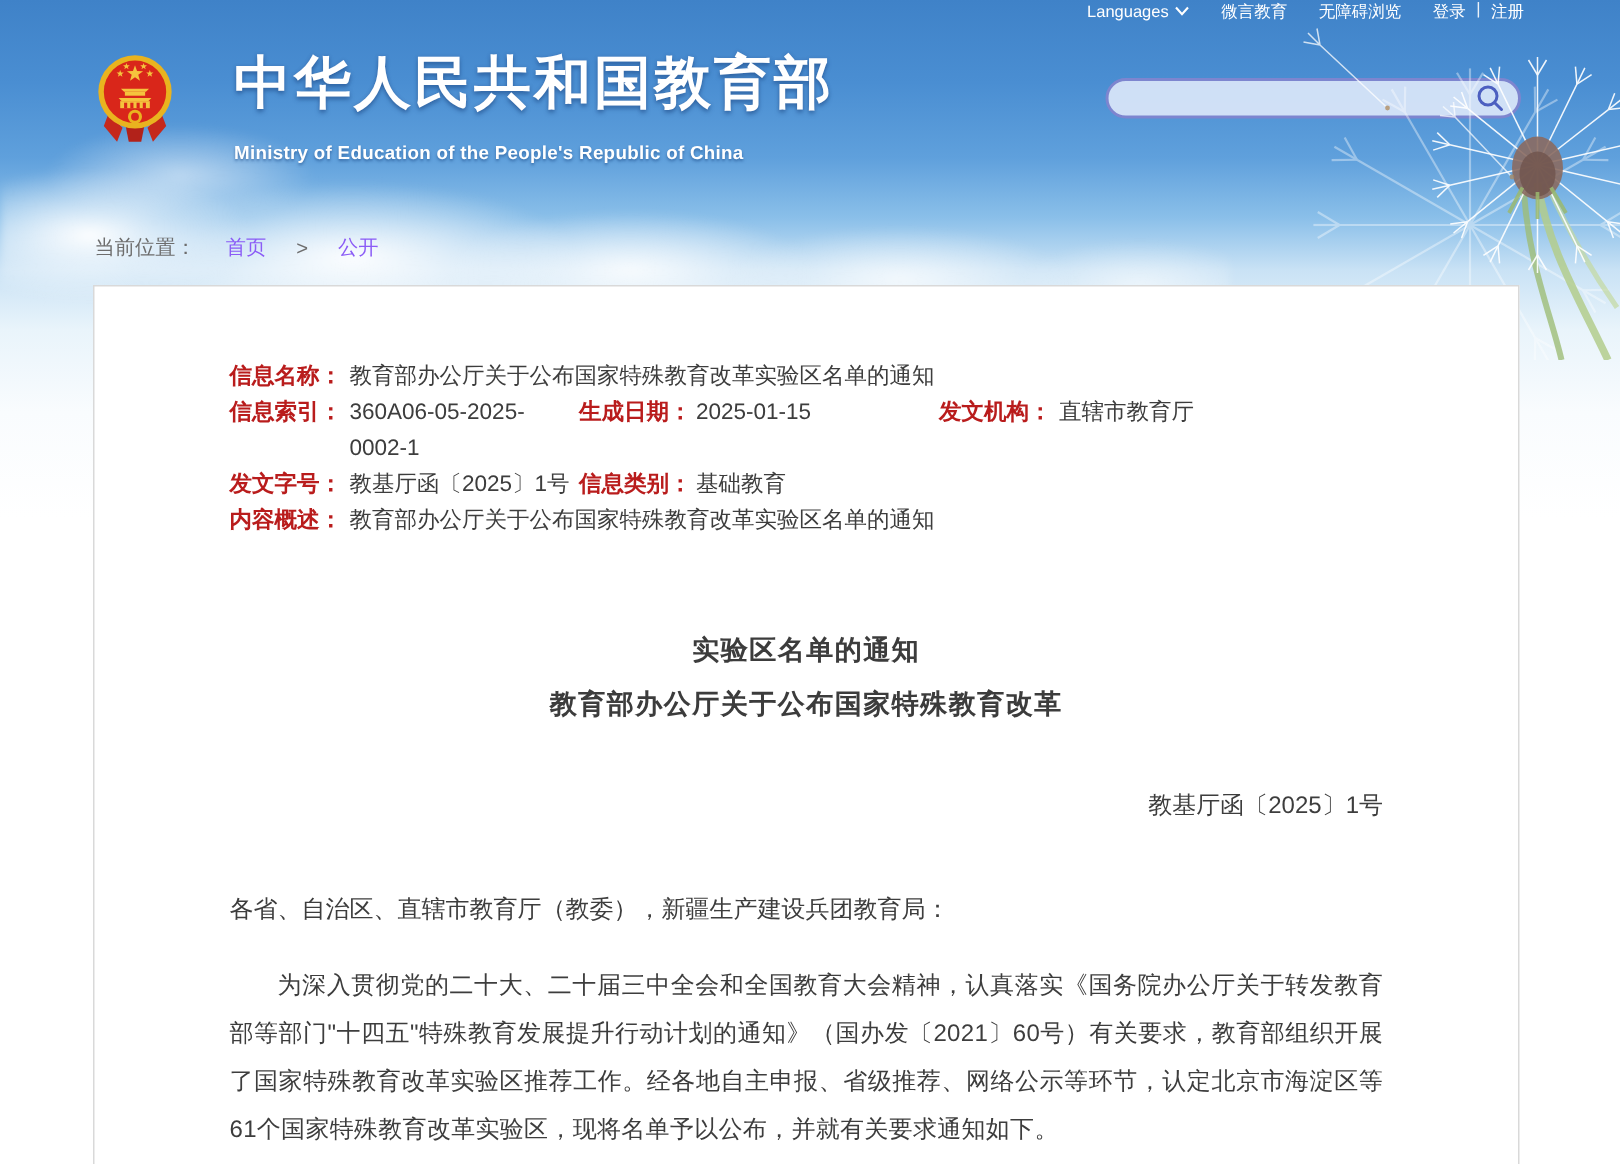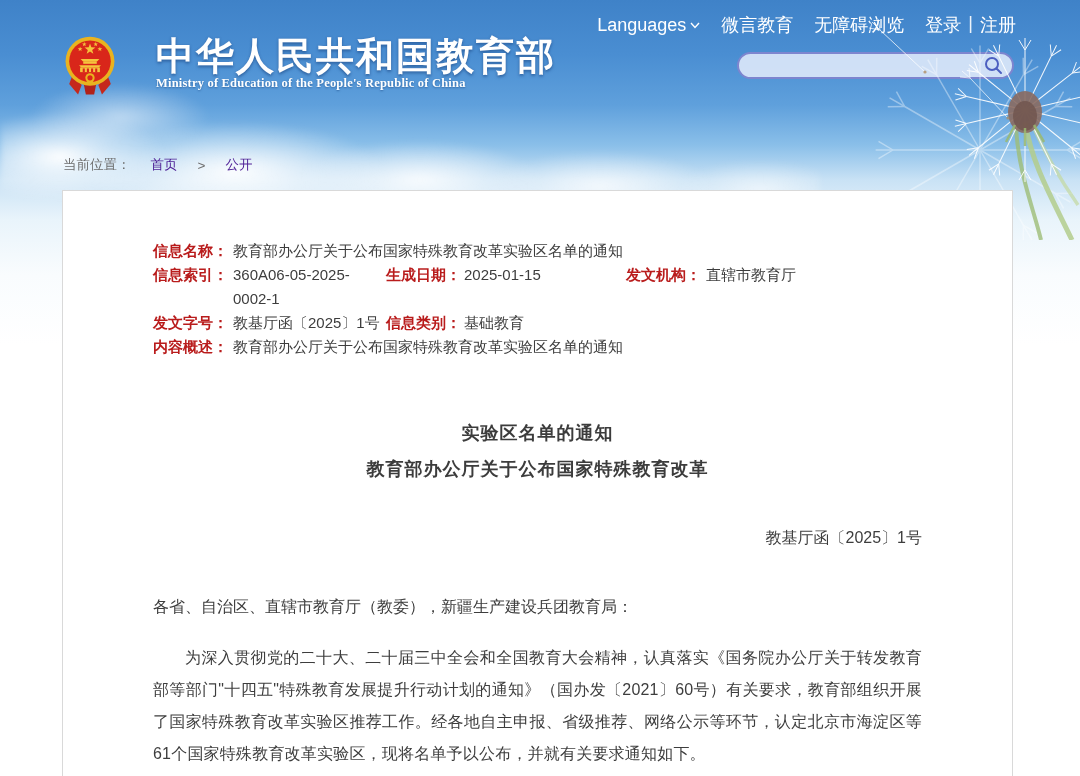--- a/index.html
+++ b/index.html
@@ -22,56 +22,55 @@
       radial-gradient(ellipse 150px 62px at 60px 95px, rgba(255,255,255,.98), rgba(255,255,255,0) 72%),
       radial-gradient(ellipse 210px 70px at 235px 110px, rgba(255,255,255,.95), rgba(255,255,255,0) 72%),
       radial-gradient(ellipse 170px 55px at 420px 118px, rgba(255,255,255,.85), rgba(255,255,255,0) 72%),
       radial-gradient(ellipse 160px 48px at 600px 124px, rgba(255,255,255,.75), rgba(255,255,255,0) 72%),
       radial-gradient(ellipse 120px 45px at 120px 55px, rgba(255,255,255,.55), rgba(255,255,255,0) 75%),
       radial-gradient(ellipse 110px 40px at 760px 128px, rgba(255,255,255,.6), rgba(255,255,255,0) 75%);
   }
   .dandelion{position:absolute;left:820px;top:0;z-index:3;pointer-events:none;}
   
   .topbar{
-    position:absolute;top:13px;right:64px;z-index:4;display:flex;gap:21px;
-    color:#fff;font-size:18px;
+    position:absolute;top:0;right:64px;z-index:4;display:flex;gap:21px;
+    color:#fff;font-size:11px;
   }
   .topbar a{color:#fff;text-decoration:none;display:flex;align-items:center;gap:4px;cursor:pointer;}
   .tb-divider{margin:0 -14px;opacity:.9;}
   
   .brand{position:absolute;left:64px;top:36px;z-index:4;display:flex;align-items:flex-start;gap:20px;}
   .emblem{width:52px;height:66px;margin-right:20px;}
   .brand-text{padding-top:0;}
   .brand-cn{
     font-size:38px;font-weight:bold;color:#ffffff;letter-spacing:2px;line-height:40px;
     text-shadow:0 2px 3px rgba(25,70,130,.55),0 0 2px rgba(70,110,170,.5);
   }
   .brand-en{
-    font-size:12.5px;font-weight:bold;color:#ffffff;margin-top:0;letter-spacing:.2px;
+    font-size:12.5px;font-weight:bold;color:#ffffff;margin-top:19px;letter-spacing:.2px;
     text-shadow:0 1px 2px rgba(25,70,130,.6);
-    font-family:Liberation Serif, serif;
   }
   
   .search{
     position:absolute;left:737px;top:52px;width:277px;height:27px;z-index:2;
     border:2px solid #7d85cf;border-radius:16px;
     background:rgba(225,234,250,.88);
     display:flex;align-items:center;box-sizing:border-box;
   }
   .search input{
     flex:1;border:none;outline:none;background:transparent;height:20px;
     padding:0 6px 0 14px;font-size:13px;color:#334;
   }
   .search-btn{width:30px;height:23px;border:none;background:transparent;cursor:pointer;padding:0;margin-right:4px;display:flex;align-items:center;justify-content:center;}
   
   .breadcrumb{
     position:absolute;left:63px;top:156px;z-index:4;font-size:13.5px;color:#6d6d6d;
     display:flex;gap:20px;align-items:center;
   }
-  .breadcrumb a{color:#4c1d95;text-decoration:none;cursor:pointer;text-align:center;}
+  .breadcrumb a{color:#8b5cf6;text-decoration:none;cursor:pointer;text-align:center;}
   
   .card{
     position:absolute;left:62px;top:190px;width:951px;height:640px;z-index:5;
     background:#ffffff;border:1px solid #d9d9d9;box-sizing:border-box;
   }
   .card-inner{padding:48px 90px 0 90px;color:#3d3d3d;}
   
   .info-grid{
     display:grid;grid-template-columns:80px 153px 78px 162px 80px 1fr;
     font-size:15px;line-height:24px;color:#3d3d3d;

